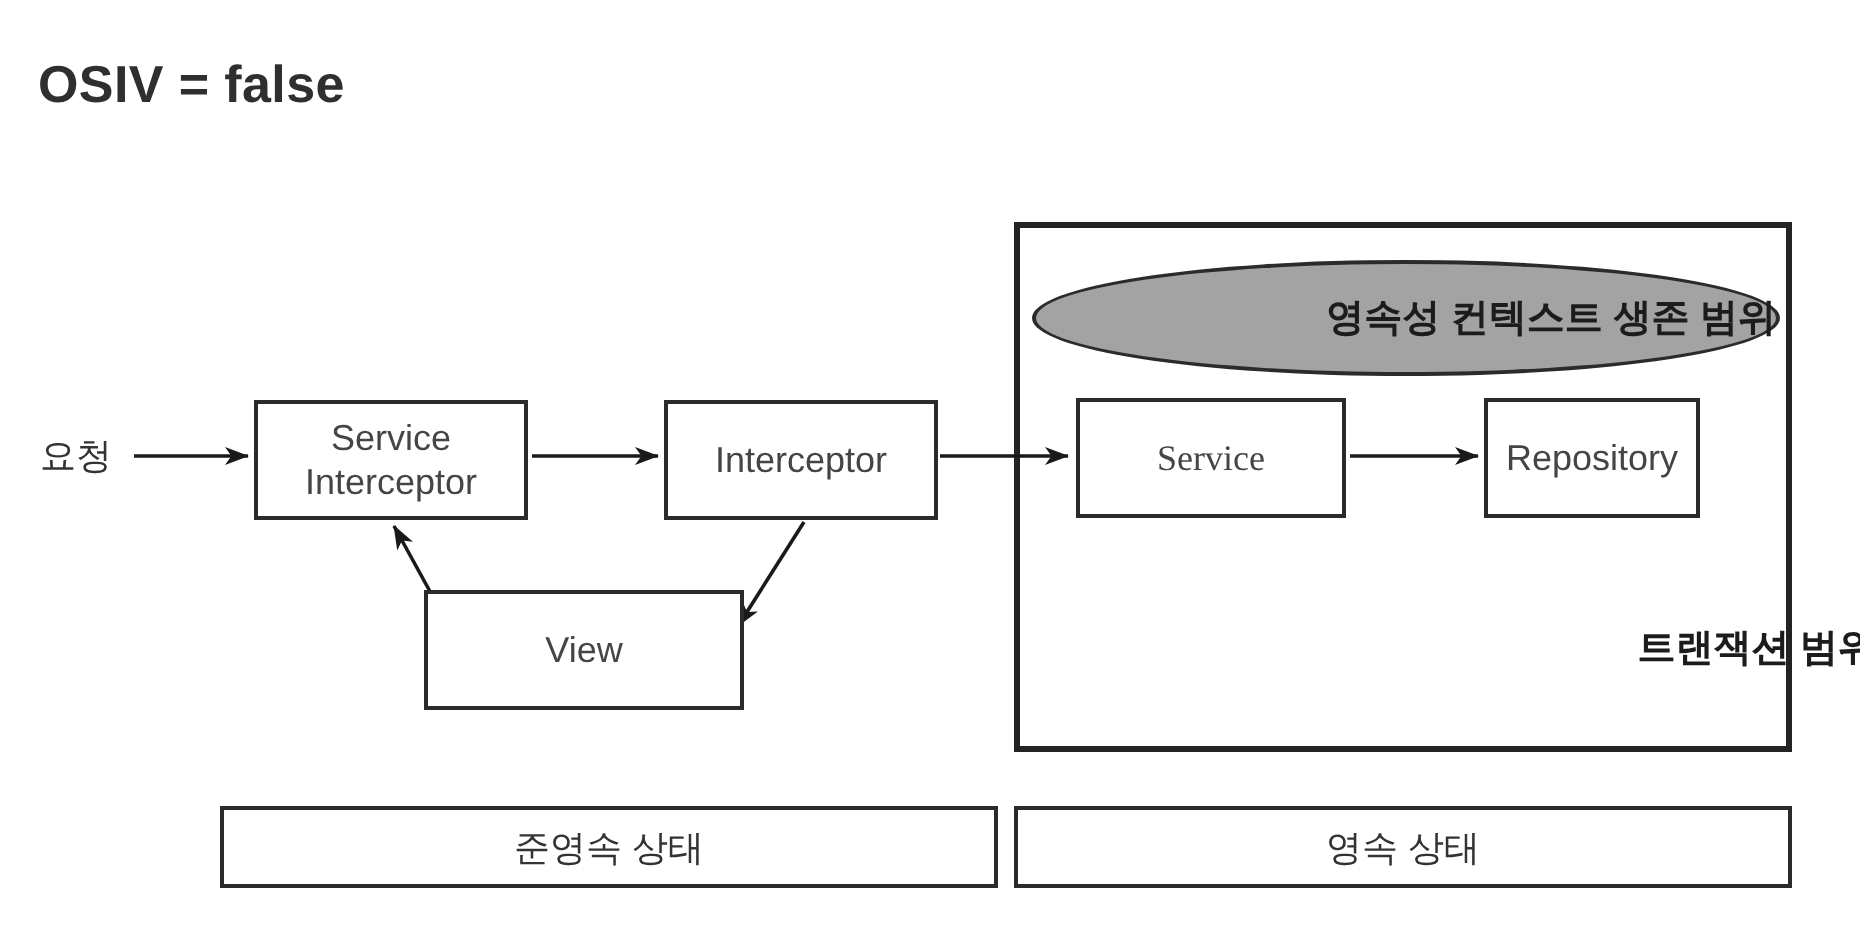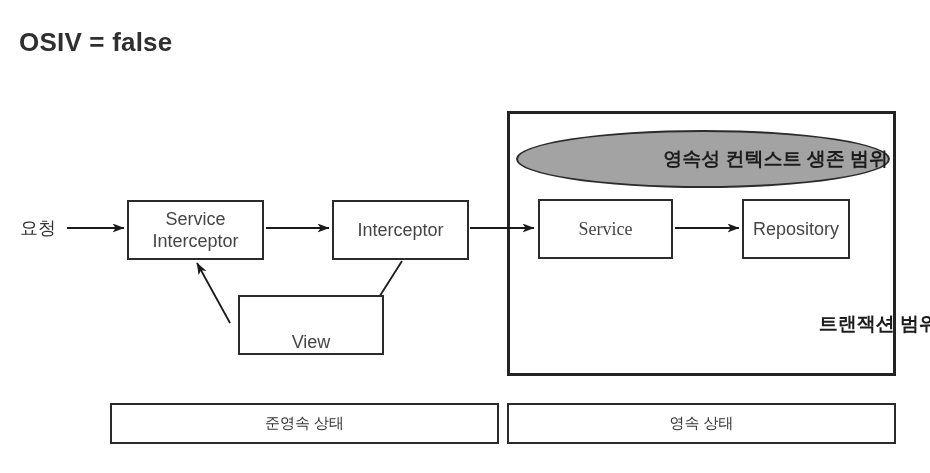--- a/index.html
+++ b/index.html
@@ -100,29 +100,29 @@
     position: absolute;
     box-sizing: border-box;
     top: 403px;
     width: 389px;
     height: 41px;
     border: 2px solid #2b2b2b;
     background: #ffffff;
     display: flex;
     align-items: center;
     justify-content: center;
-    font-size: 15px;
+    font-size: 18px;
     color: #333333;
     z-index: 3;
   }
   .node-filter      { left: 127px; top: 200px; width: 137px; height: 60px; }
   .node-controller  { left: 332px; top: 200px; width: 137px; height: 60px; }
   .node-service     { left: 538px; top: 199px; width: 135px; height: 60px; font-family: Liberation Serif, serif; }
   .node-repository  { left: 742px; top: 199px; width: 108px; height: 60px; }
-  .node-view        { left: 238px; top: 295px; width: 146px; height: 60px; justify-content: flex-end; }
+  .node-view        { left: 212px; top: 295px; width: 160px; height: 60px; }
   .state-detached   { left: 110px; }
   .state-persistent { left: 507px; }
 </style>
 </head>
 <body>
 
 <div class="canvas">
 
   <div class="page-title">OSIV = false</div>
 

